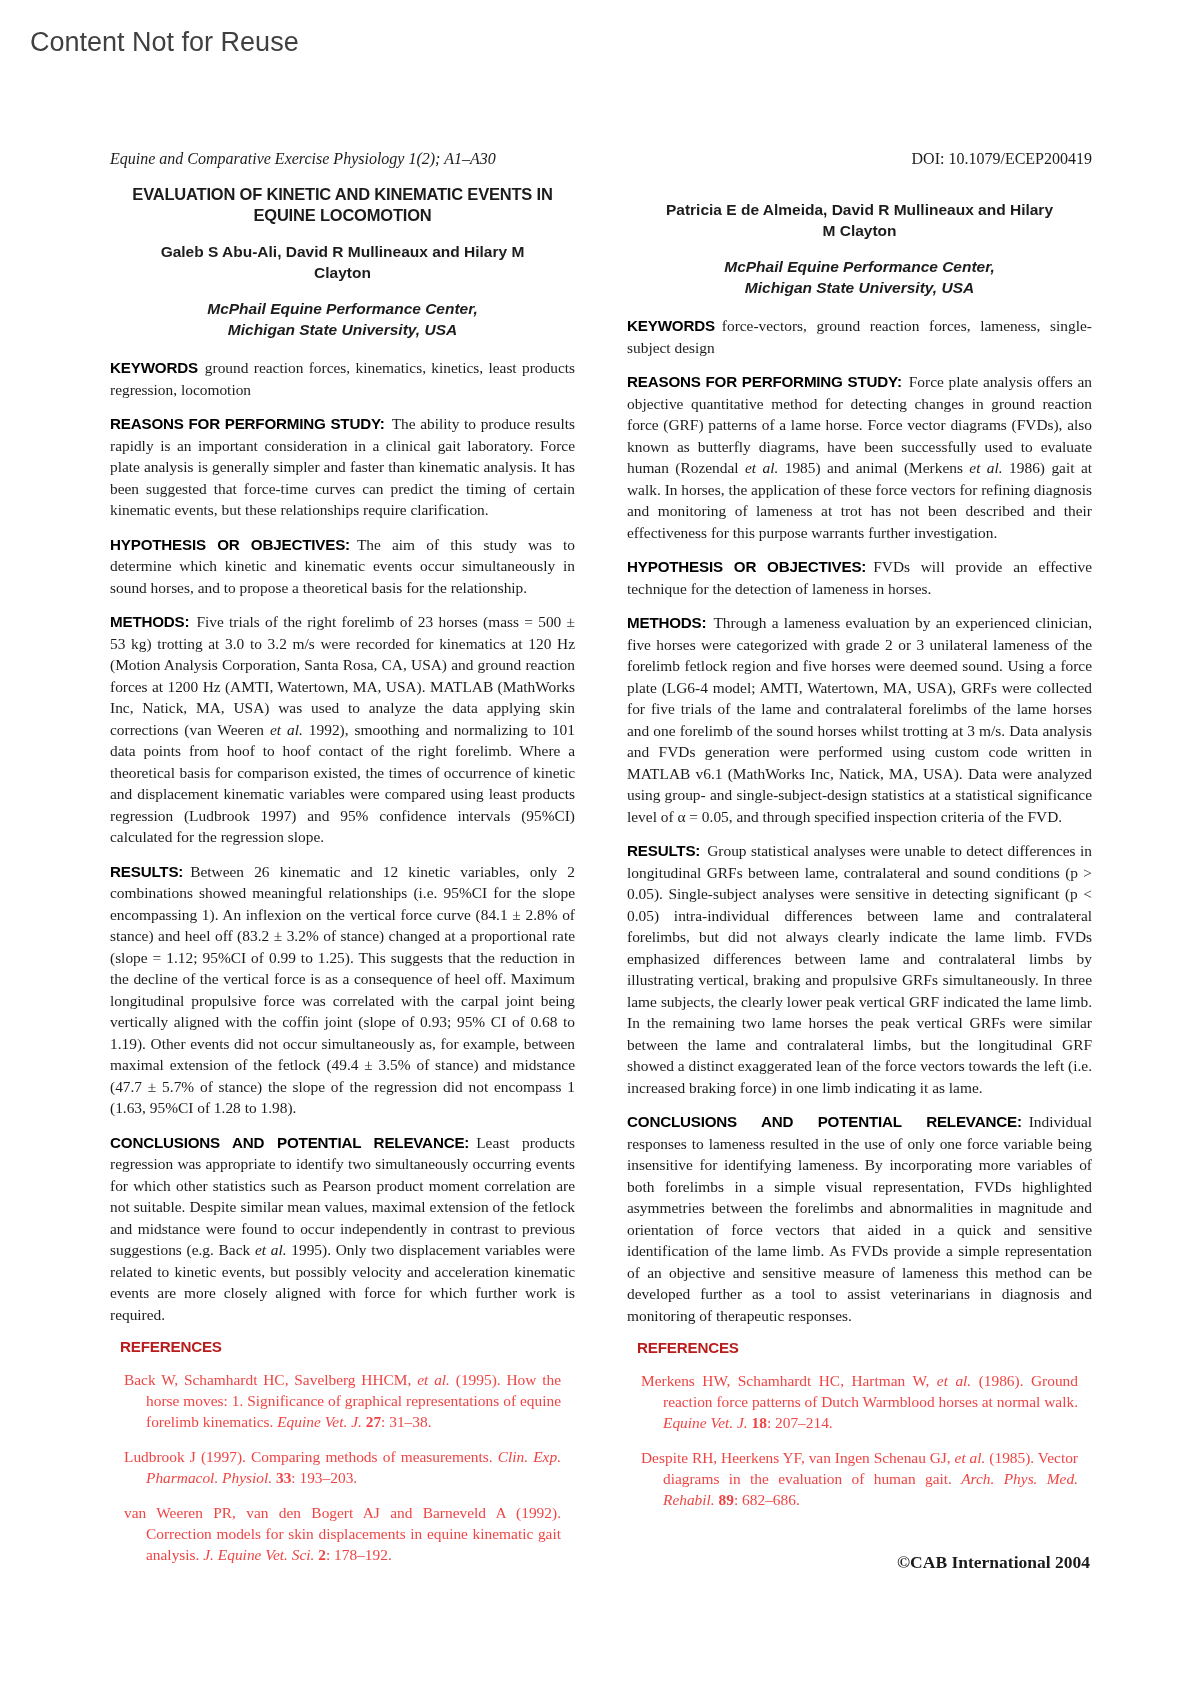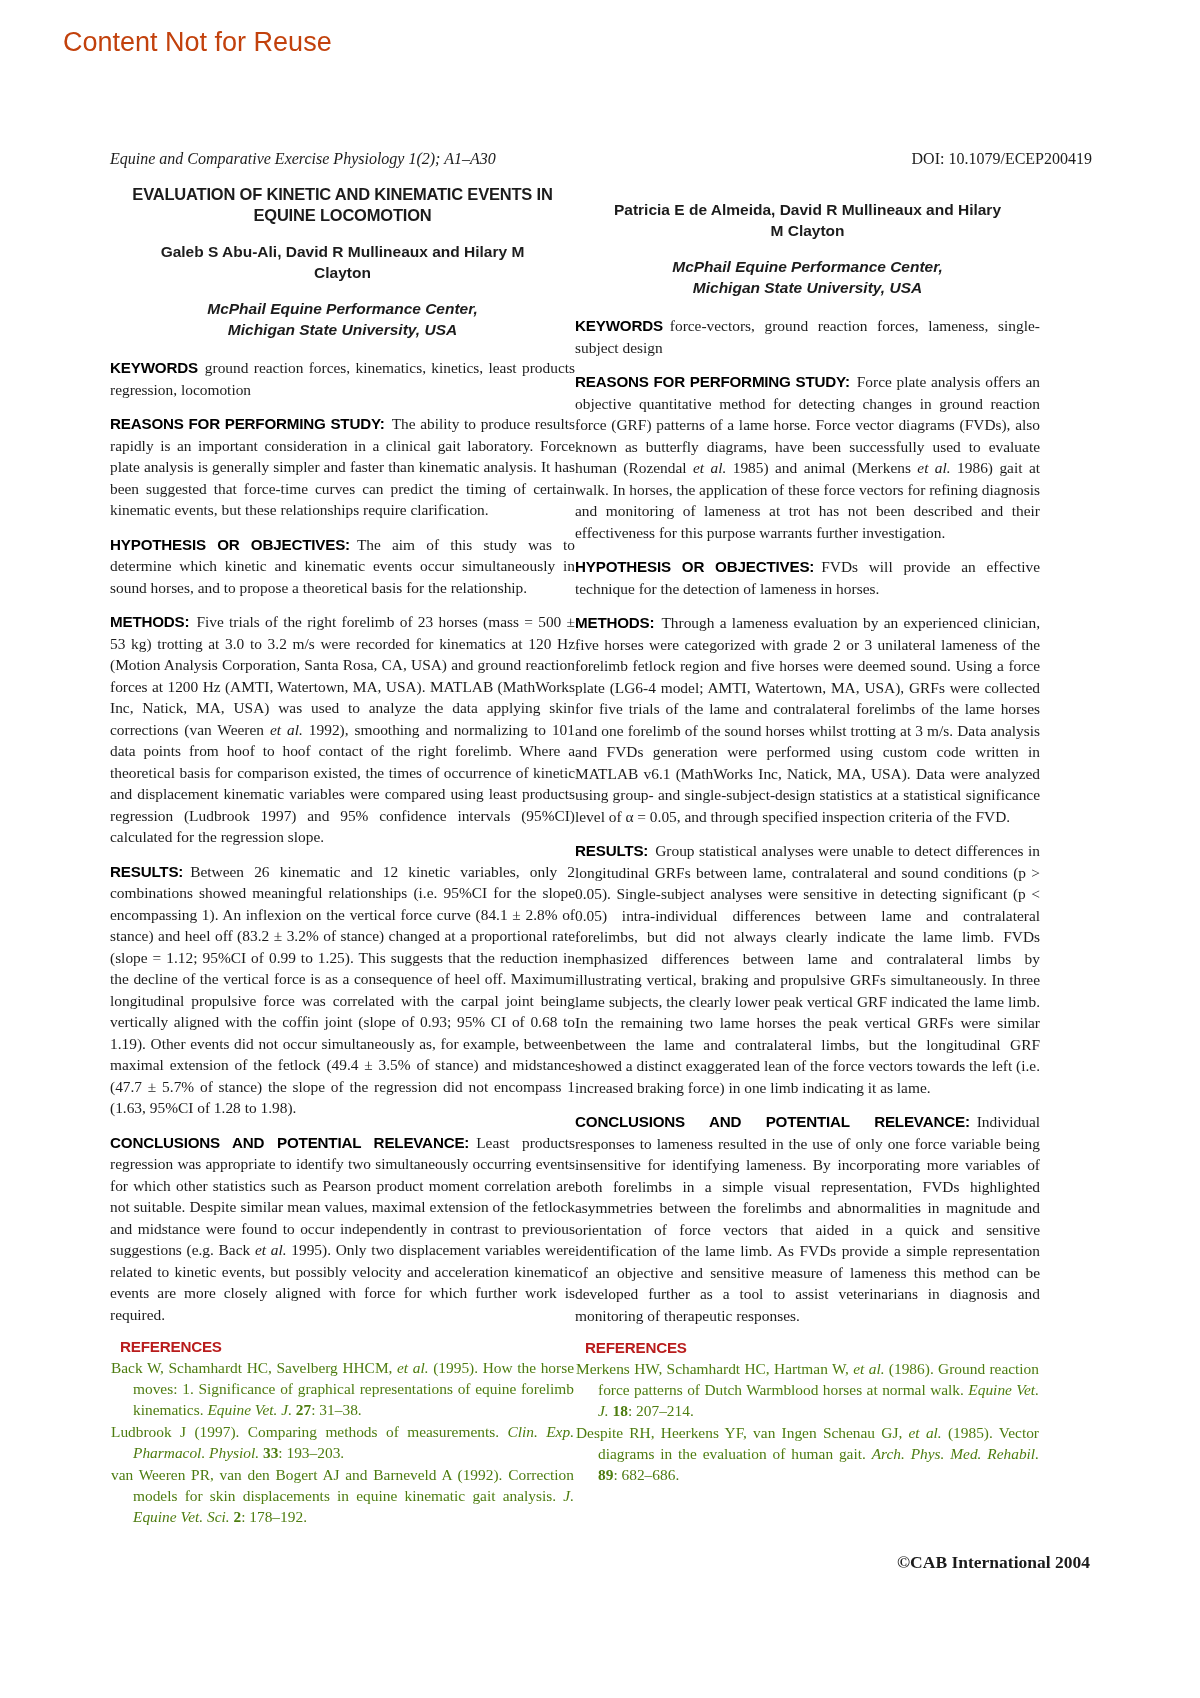--- a/index.html
+++ b/index.html
@@ -2,32 +2,32 @@
 <html><head>
 <meta charset="utf-8">
 <style>
   html,body { margin:0; padding:0; background:#ffffff; }
   .page {
     position:relative; width:1200px; height:1698px; background:#ffffff;
     font-family:"Liberation Serif", serif; color:#1c1c1c; overflow:hidden;
   }
   .watermark {
     position:absolute; left:30px; top:27px;
-    font-family:"Liberation Sans", sans-serif; font-size:27px; color:#c2410c;margin-left:33px;
+    font-family:"Liberation Sans", sans-serif; font-size:27px; color:#404040;
   }
   .header-row {
     position:absolute; left:110px; top:150px; width:982px;
     display:flex; justify-content:space-between; align-items:baseline;
     font-size:16px;
   }
   .journal-ref { font-style:italic; }
   .doi { font-style:normal; }
   .columns {
     position:absolute; left:110px; top:184px; width:982px;
-    display:flex; 
+    display:flex; gap:52px;
   }
   .col { width:465px; }
   .paper-title {
     font-family:"Liberation Sans", sans-serif; font-weight:bold;
     font-size:16.5px; line-height:21px; text-align:center; letter-spacing:-0.2px;
     margin:0 auto;
   }
   .authors {
     font-family:"Liberation Sans", sans-serif; font-weight:bold;
     font-size:15.5px; line-height:21px; text-align:center;
@@ -47,21 +47,21 @@
     font-family:"Liberation Sans", sans-serif; font-weight:bold;
     font-size:15.2px; letter-spacing:-0.2px; padding-right:7px; color:#000000;
   }
   .refs-heading {
     font-family:"Liberation Sans", sans-serif; font-weight:bold;
     font-size:15.2px; letter-spacing:-0.2px; color:#b91c1c;
     margin:13px 10px 2px;
   }
   .ref {
     font-size:15.4px; line-height:21px; text-align:justify;
-    padding-left:22px; text-indent:-22px; margin:1px; color:#4d7c0f;
+    padding-left:22px; text-indent:-22px; margin:14px; color:#ef4444;
   }
   .it { font-style:italic; }
   .bd { font-weight:bold; }
   .copyright {
     position:absolute; right:110px; top:1552px;
     font-family:"Liberation Serif", serif; font-weight:bold; font-size:17.5px;
     color:#1b1b1b;
   }
 </style>
 </head>

